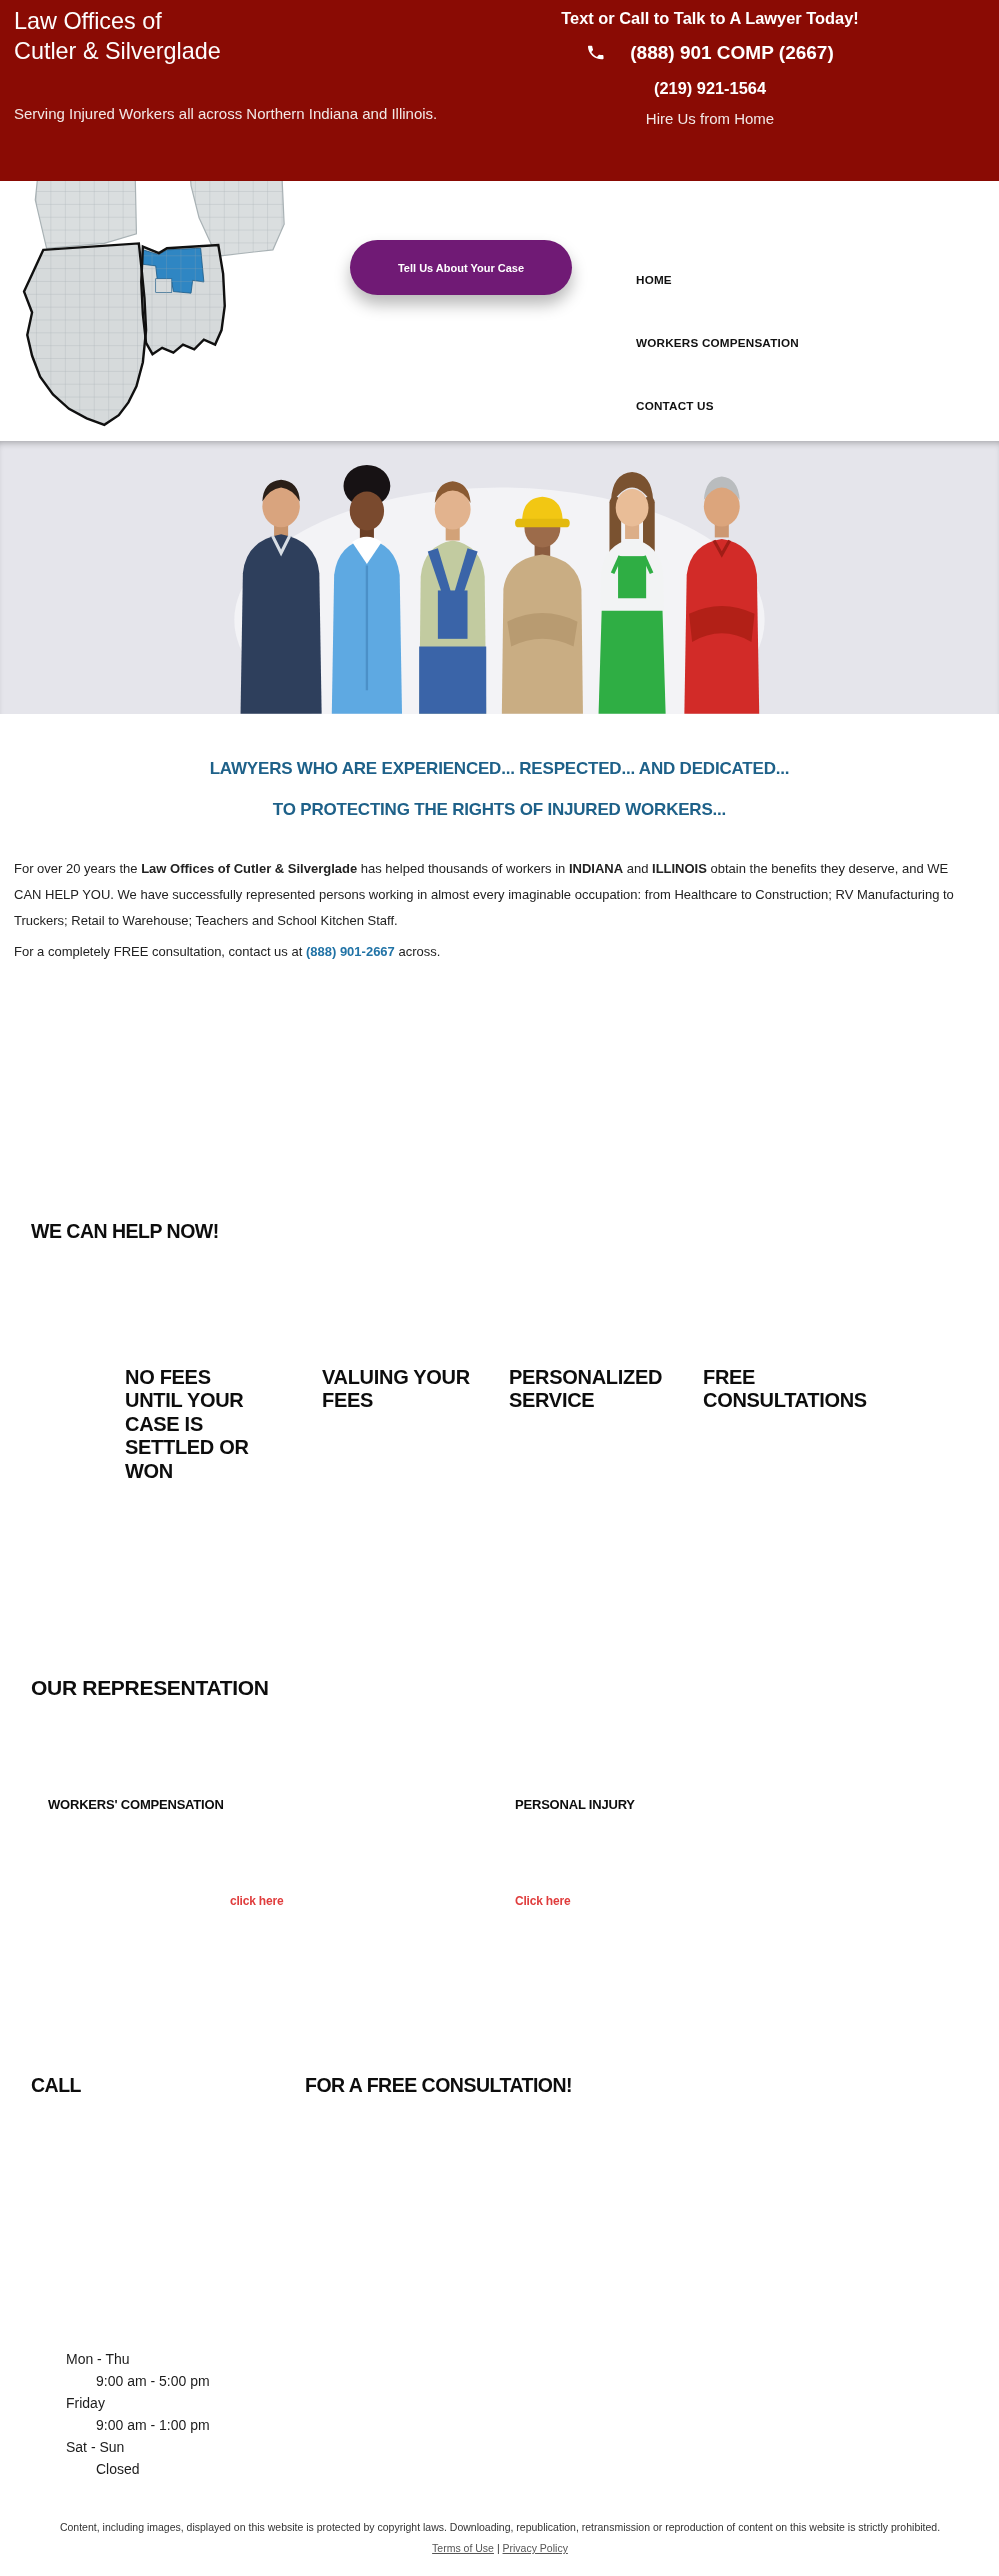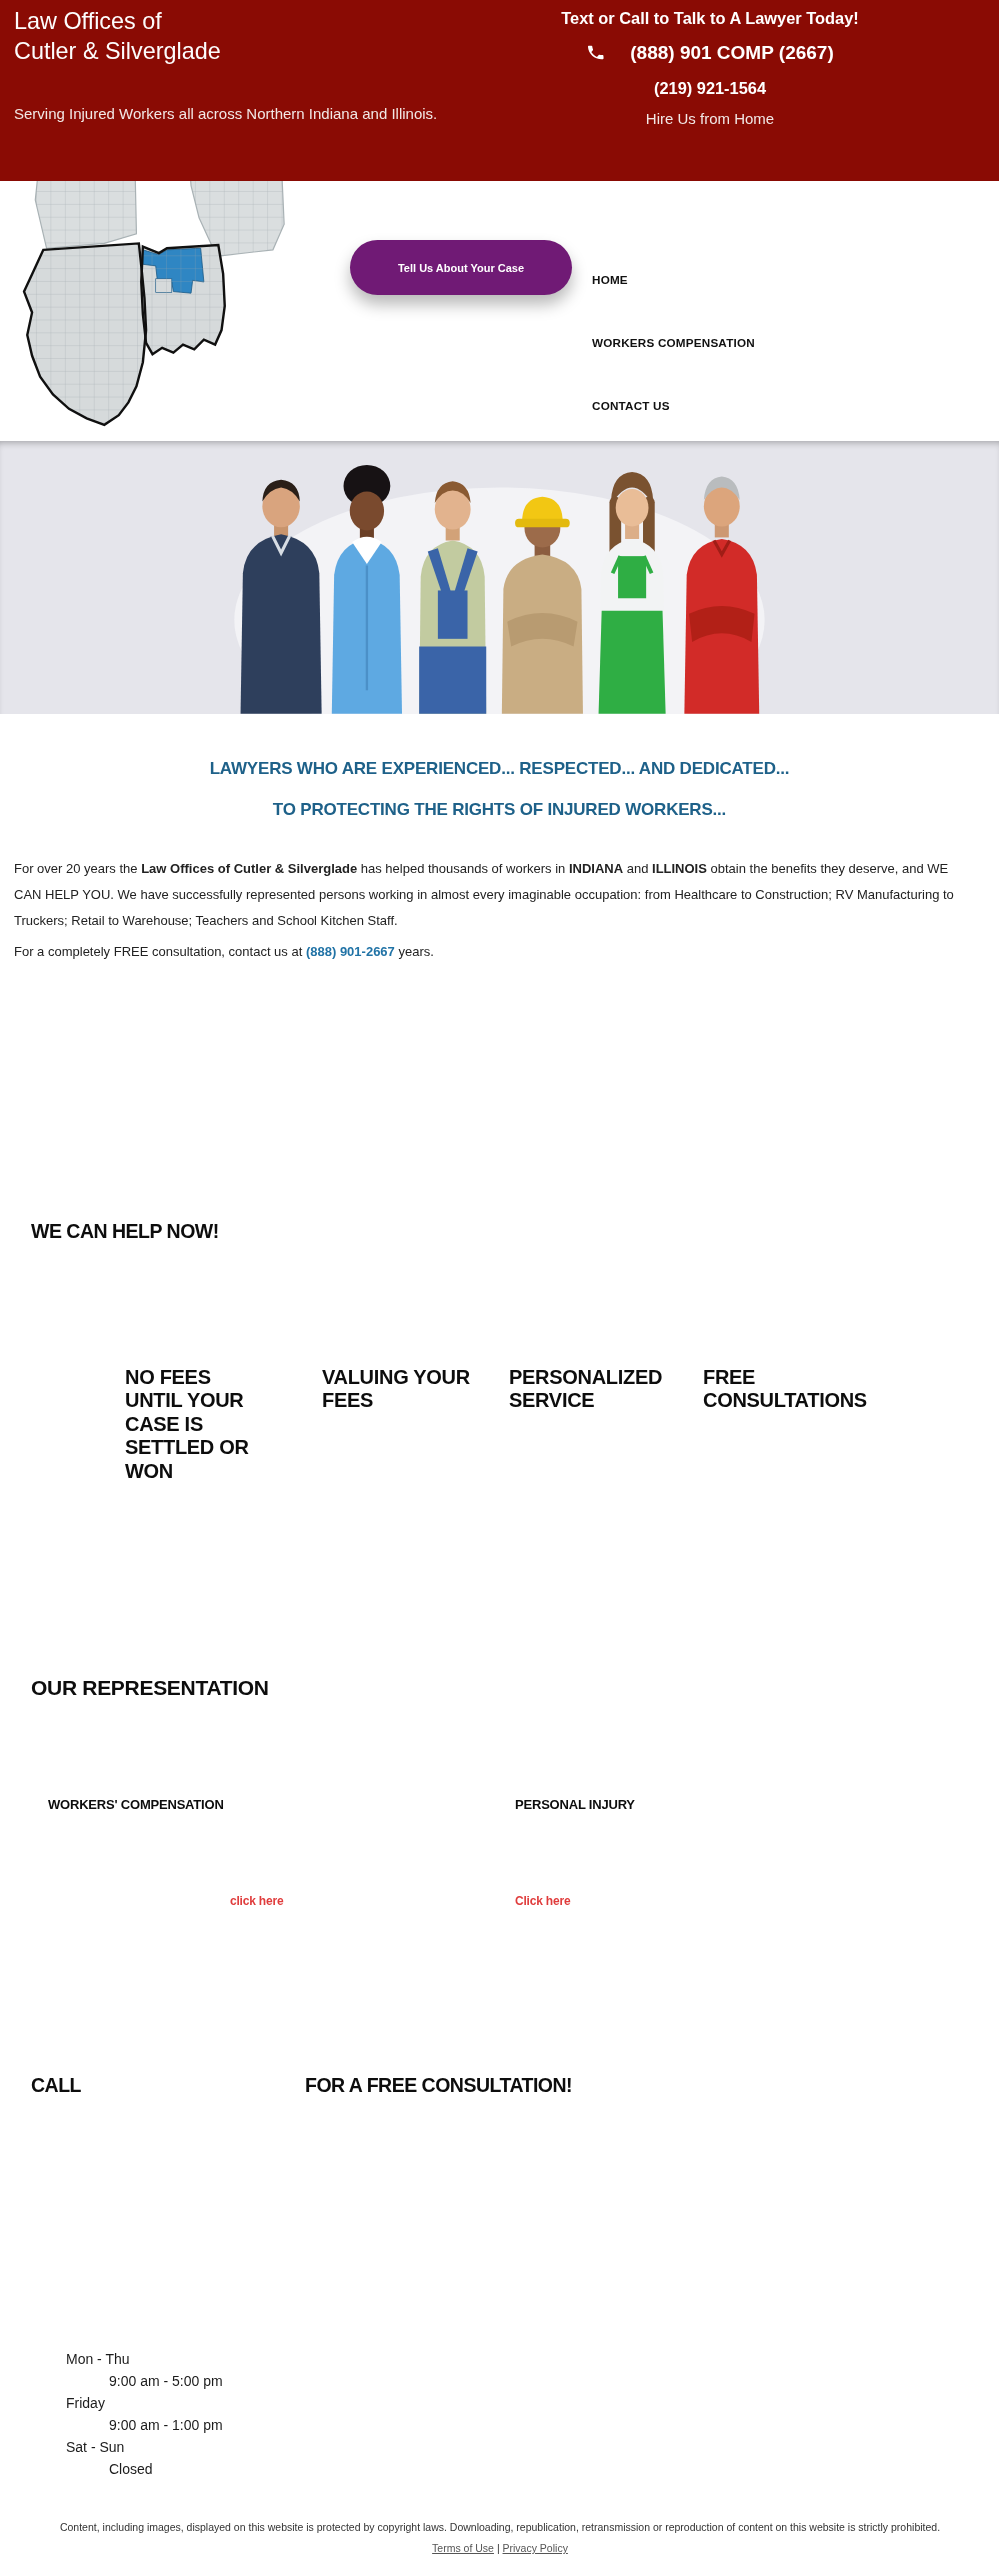--- a/index.html
+++ b/index.html
@@ -20,21 +20,21 @@
 
   
   .navbar{position:absolute;top:181px;left:0;width:999px;height:260px;background:#fff;overflow:hidden;
           box-shadow:0 3.9px 6.2px -1.6px rgba(0,0,0,.35);}
   .map-wrap{position:absolute;left:7.8px;top:-35px;width:289px;height:304px;}
   .case-button{position:absolute;left:350px;top:59px;width:222px;height:55px;border:none;cursor:pointer;
                border-radius:30px;background:#701a75;color:#fff;font-family:inherit;
                font-size:11px;font-weight:bold;box-shadow:0 9.4px 15.6px rgba(0,0,0,.28);}
   .nav-menu{position:absolute;left:592px;top:92px;display:flex;flex-direction:column;}
   .nav-item{font-size:11.7px;font-weight:bold;color:#111;text-decoration:none;letter-spacing:0.2px;
-            margin-bottom:50px;cursor:pointer;}
+            margin-bottom:50px;cursor:pointer;margin-left:44px;}
 
   
   .hero{position:absolute;top:441px;left:0;width:999px;height:273px;background:#e5e5eb;
         box-shadow:inset 0 5.5px 7px -3.9px rgba(0,0,0,.3);}
   .hero svg{position:absolute;left:207px;bottom:0;}
 
   
   .main{position:absolute;top:714px;left:0;width:999px;height:2328px;background:#fff;}
   .headline{position:absolute;width:100%;text-align:center;color:#1e6189;font-weight:bold;
             font-size:17px;letter-spacing:-0.2px;}
@@ -62,21 +62,21 @@
   .rep-link{position:absolute;top:1180px;font-size:12px;font-weight:bold;color:#e03c3c;
             text-decoration:none;cursor:pointer;letter-spacing:-0.2px;}
   .rep-link.r1{left:230px;} .rep-link.r2{left:515px;}
 
   .cta-banner-call{position:absolute;top:1360px;left:31px;font-size:19.5px;font-weight:bold;
                    letter-spacing:-0.5px;color:#0d0d0d;}
   .cta-banner-rest{position:absolute;top:1360px;left:305px;font-size:19.5px;font-weight:bold;
                    letter-spacing:-0.5px;color:#0d0d0d;}
 
   .hours{position:absolute;top:1634px;left:66px;font-size:14px;line-height:22px;color:#1c1c1c;}
-  .hours .time{margin-left:43px;}
+  .hours .time{margin-left:30px;}
 
   .site-footer{position:absolute;top:1803px;left:47px;width:906px;text-align:center;
                font-size:10.5px;line-height:21px;color:#333;}
   .footer-link{color:#555;text-decoration:underline;cursor:pointer;}
 </style>
 </head>
 <body>
 
 <div class="page">
 
@@ -208,21 +208,21 @@
     </svg>
   </div>
 
   <div class="main">
 
     <div class="headline l1">LAWYERS WHO ARE EXPERIENCED... RESPECTED... AND DEDICATED...</div>
     <div class="headline l2">TO PROTECTING THE RIGHTS OF INJURED WORKERS...</div>
 
     <p class="intro-paragraph"><span>For over 20 years the </span><span class="b">Law Offices of Cutler &amp; Silverglade</span><span> has helped thousands of workers in </span><span class="b">INDIANA</span><span> and </span><span class="b">ILLINOIS</span><span> obtain the benefits they deserve, and WE CAN HELP YOU. We have successfully represented persons working in almost every imaginable occupation: from Healthcare to Construction; RV Manufacturing to Truckers; Retail to Warehouse; Teachers and School Kitchen Staff.</span></p>
 
-    <p class="consult-line"><span>For a completely FREE consultation, contact us at </span><a class="consult-phone">(888) 901-2667</a><span> years.</span></p>
+    <p class="consult-line"><span>For a completely FREE consultation, contact us at </span><a class="consult-phone">(888) 901-2667</a><span> across.</span></p>
 
     <div class="help-title">WE CAN HELP NOW!</div>
     <div class="help-col c1">NO FEES UNTIL YOUR CASE IS SETTLED OR WON</div>
     <div class="help-col c2">VALUING YOUR FEES</div>
     <div class="help-col c3">PERSONALIZED SERVICE</div>
     <div class="help-col c4">FREE CONSULTATIONS</div>
 
     <div class="rep-title">OUR REPRESENTATION</div>
     <div class="rep-item-title r1">WORKERS' COMPENSATION</div>
     <div class="rep-item-title r2">PERSONAL INJURY</div>

